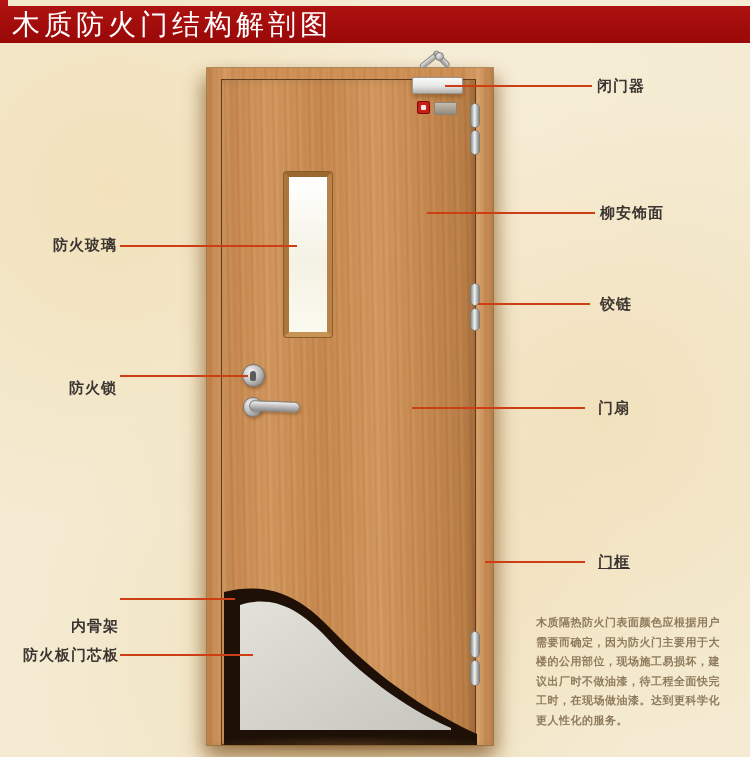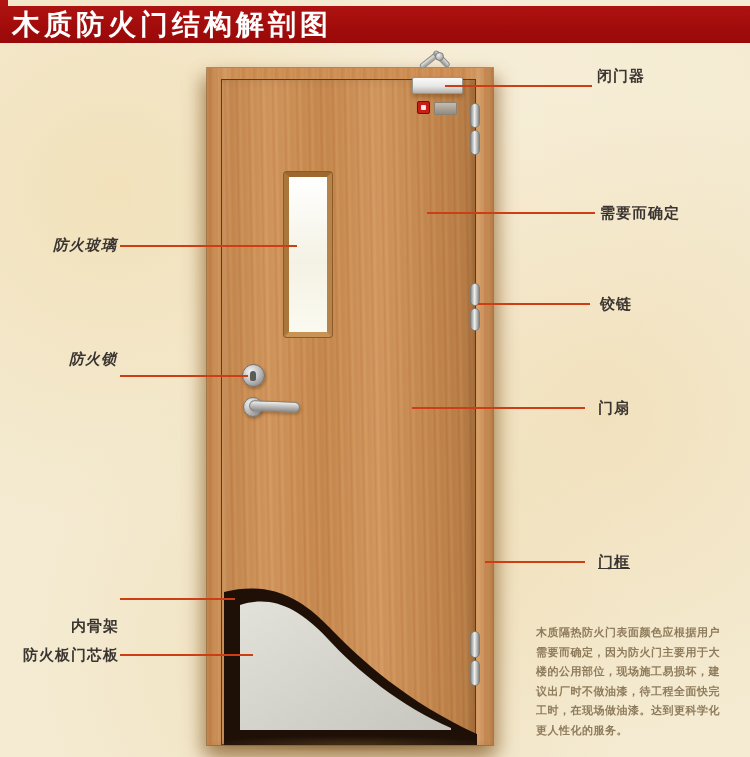--- a/index.html
+++ b/index.html
@@ -8,21 +8,21 @@
     background-color:#f4ebd2;
     background-image:
       radial-gradient(circle at 15% 25%, rgba(240,214,160,.45), transparent 40%),
       radial-gradient(circle at 80% 55%, rgba(238,210,158,.40), transparent 45%),
       radial-gradient(circle at 45% 85%, rgba(236,206,150,.35), transparent 40%),
       radial-gradient(circle at 65% 15%, rgba(250,240,220,.5), transparent 35%);
   }
   .corner-mark { position:absolute; left:0; top:0; width:8px; height:13px; background:#b01312; }
   .banner { position:absolute; left:0; top:6px; width:750px; height:37px;
     background:linear-gradient(180deg,#ad1210,#990808); display:flex; align-items:center; }
-  .banner span { color:#fff; font-weight:bold; font-size:28px; letter-spacing:4px; padding-left:12px; }
+  .banner span { color:#fff; font-weight:normal; font-size:28px; letter-spacing:4px; padding-left:12px; }
 
   
   .door-frame { position:absolute; left:207px; top:68px; width:286px; height:677px;
     background-color:#cf9257;
     background-image:
       linear-gradient(90deg, rgba(120,70,25,.18), rgba(255,235,200,.10) 6%, rgba(0,0,0,0) 10%, rgba(0,0,0,0) 90%, rgba(255,240,210,.15) 95%, rgba(120,70,25,.25)),
       repeating-linear-gradient(90deg, #d2965c 0px, #c8864b 3px, #d0935a 7px, #cb8c51 11px);
     box-shadow: 0 0 0 1px rgba(145,95,45,.65), -7px 9px 16px rgba(150,110,60,.40), 7px 9px 16px rgba(150,110,60,.40), 0 12px 18px rgba(140,100,55,.5);
   }
   .door-leaf { position:absolute; left:14px; top:11px; width:255px; height:666px;
@@ -94,34 +94,34 @@
   .line-glass { left:120px; top:245px; width:177px; }
   .line-lock { left:120px; top:375px; width:128px; }
   .line-skeleton { left:120px; top:598px; width:115px; }
   .line-core { left:120px; top:654px; width:133px; }
   .line-closer { left:445px; top:85px; width:147px; z-index:5; }
   .line-veneer { left:427px; top:212px; width:168px; }
   .line-hinge { left:478px; top:303px; width:112px; }
   .line-doorleaf { left:412px; top:407px; width:173px; }
   .line-doorframe { left:485px; top:561px; width:100px; }
 
-  .lbl-glass { right:633px; top:237px;font-style:italic; }
-  .lbl-lock { right:633px; top:351px;font-style:italic; }
+  .lbl-glass { right:633px; top:237px; }
+  .lbl-lock { right:633px; top:380px; }
   .lbl-skeleton { right:631px; top:618px; }
   .lbl-core { right:631px; top:647px; }
-  .lbl-closer { left:597px; top:68px; }
+  .lbl-closer { left:597px; top:78px; }
   .lbl-veneer { left:600px; top:205px; }
   .lbl-hinge { left:600px; top:296px;text-align:right; }
   .lbl-doorleaf { left:598px; top:400px;font-family:Liberation Serif, serif; }
   .lbl-doorframe { left:598px; top:554px;text-decoration:underline; }
 
   
   .desc { position:absolute; left:536px; top:613px; width:190px;
     font-size:11px; line-height:19.5px; color:#8f7c5c; letter-spacing:.5px;
-    white-space:pre-line; font-weight:bold;margin-top:10px; }
+    white-space:pre-line; font-weight:bold; }
 </style>
 </head>
 <body>
 
 <div class="stage">
 
   <div class="corner-mark"></div>
 
   <div class="banner">
     <span>木质防火门结构解剖图</span>
@@ -178,21 +178,21 @@
   <div class="callout-line line-veneer"></div>
   <div class="callout-line line-hinge"></div>
   <div class="callout-line line-doorleaf"></div>
   <div class="callout-line line-doorframe"></div>
 
   <div class="label right-align lbl-glass">防火玻璃</div>
   <div class="label right-align lbl-lock">防火锁</div>
   <div class="label right-align lbl-skeleton">内骨架</div>
   <div class="label right-align lbl-core">防火板门芯板</div>
   <div class="label lbl-closer">闭门器</div>
-  <div class="label lbl-veneer">需要而确定</div>
+  <div class="label lbl-veneer">柳安饰面</div>
   <div class="label lbl-hinge">铰链</div>
   <div class="label lbl-doorleaf">门扇</div>
   <div class="label lbl-doorframe">门框</div>
 
   <p class="desc">木质隔热防火门表面颜色应根据用户
 需要而确定，因为防火门主要用于大
 楼的公用部位，现场施工易损坏，建
 议出厂时不做油漆，待工程全面快完
 工时，在现场做油漆。达到更科学化
 更人性化的服务。</p>

